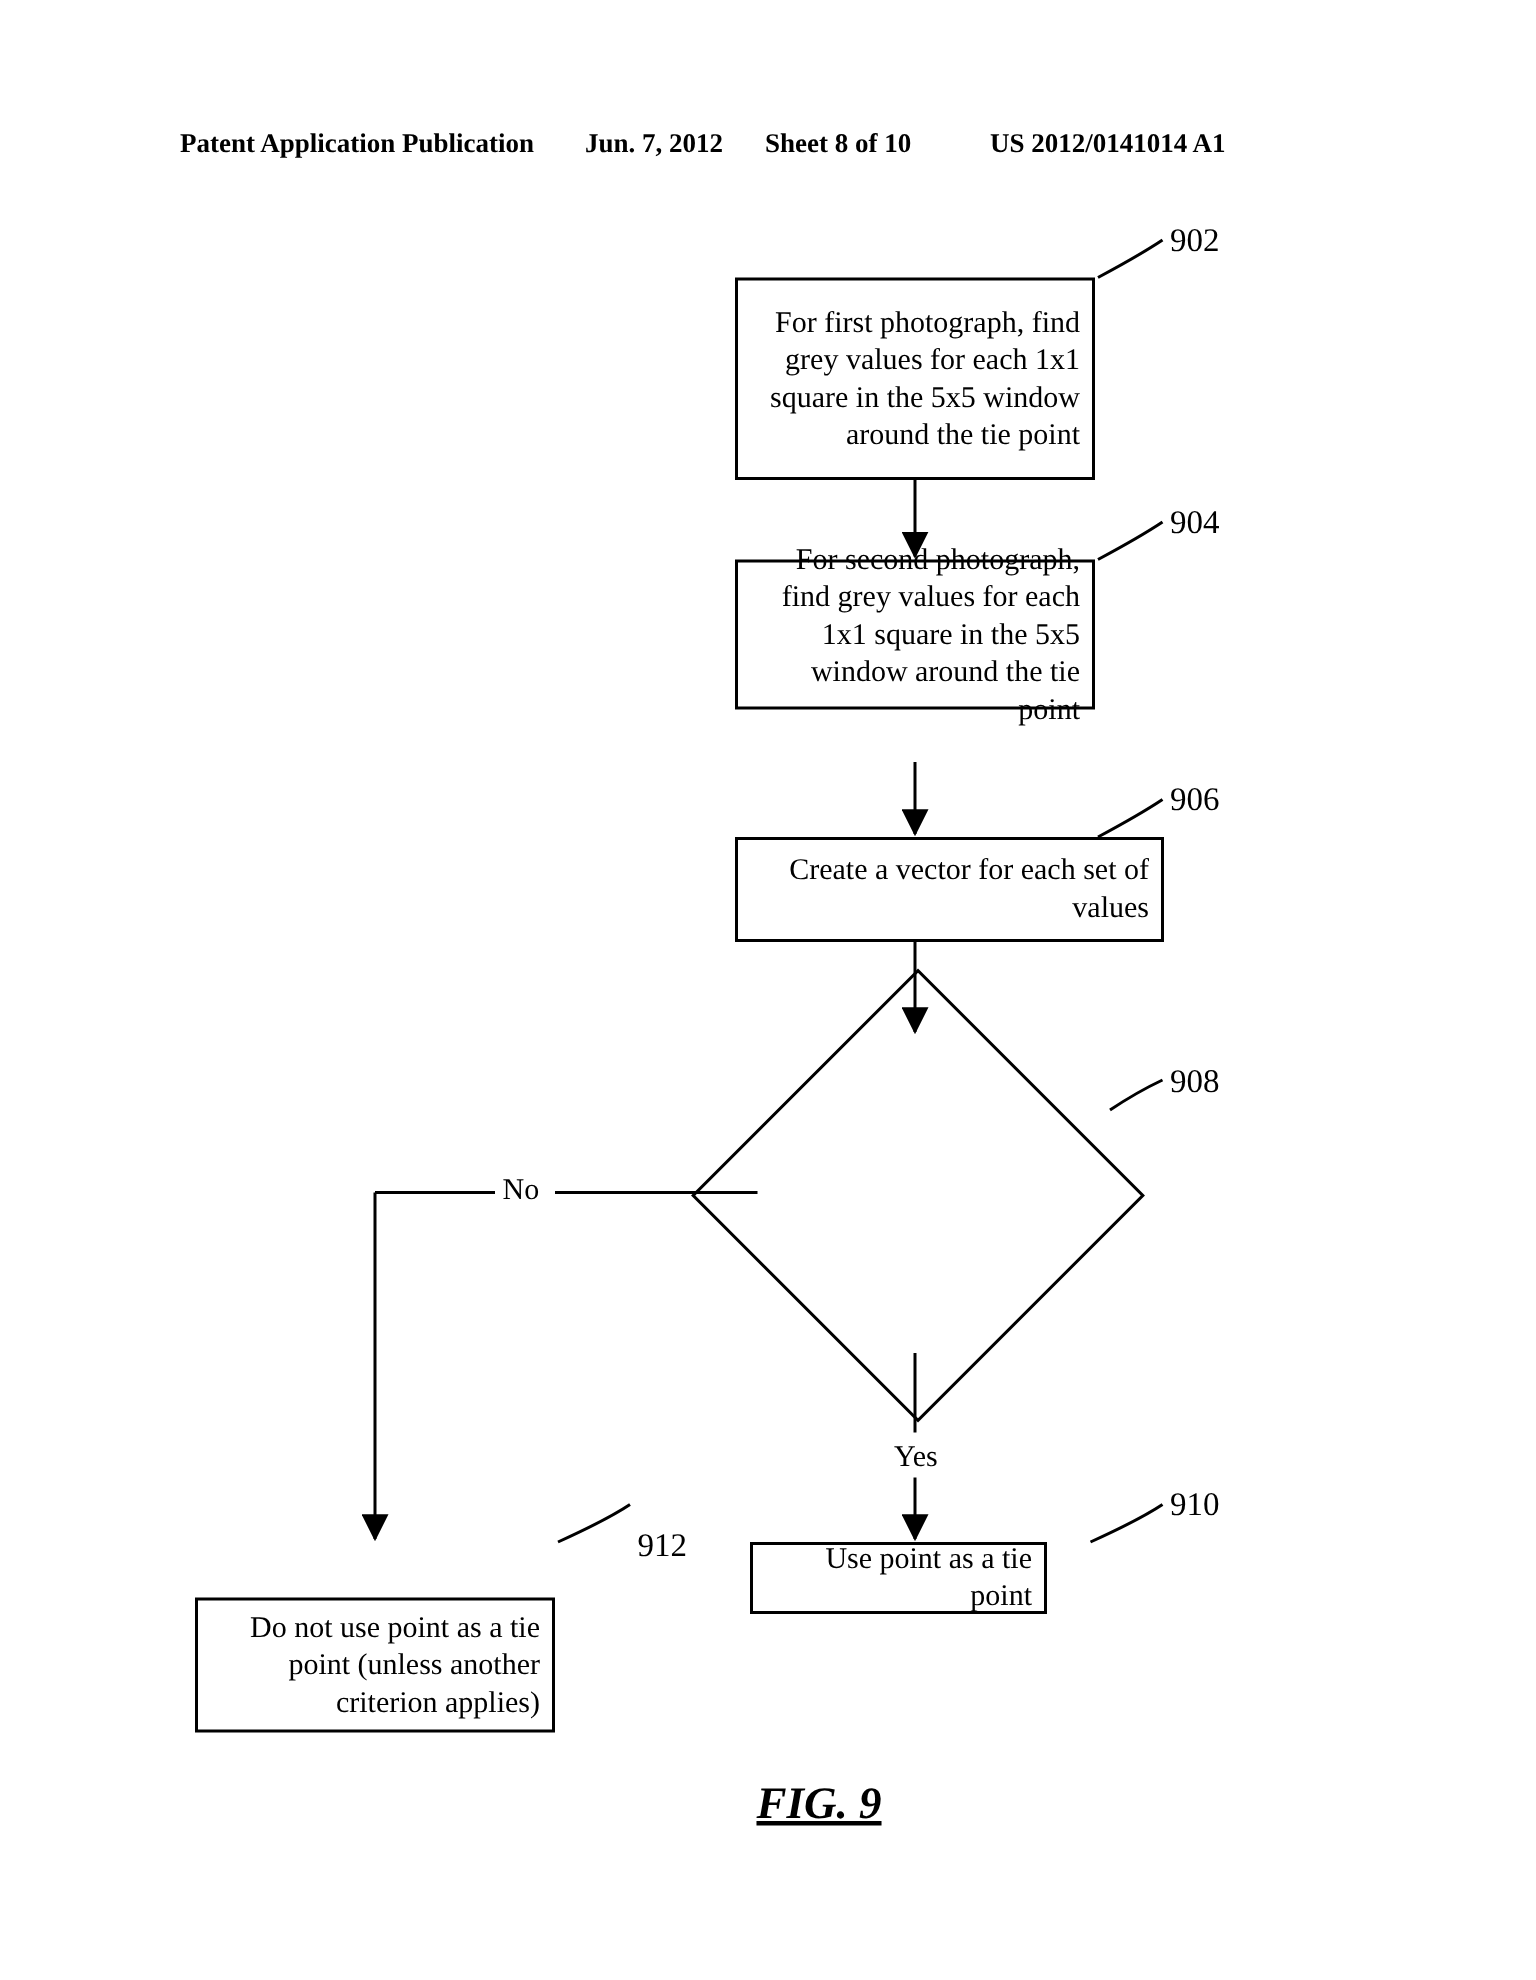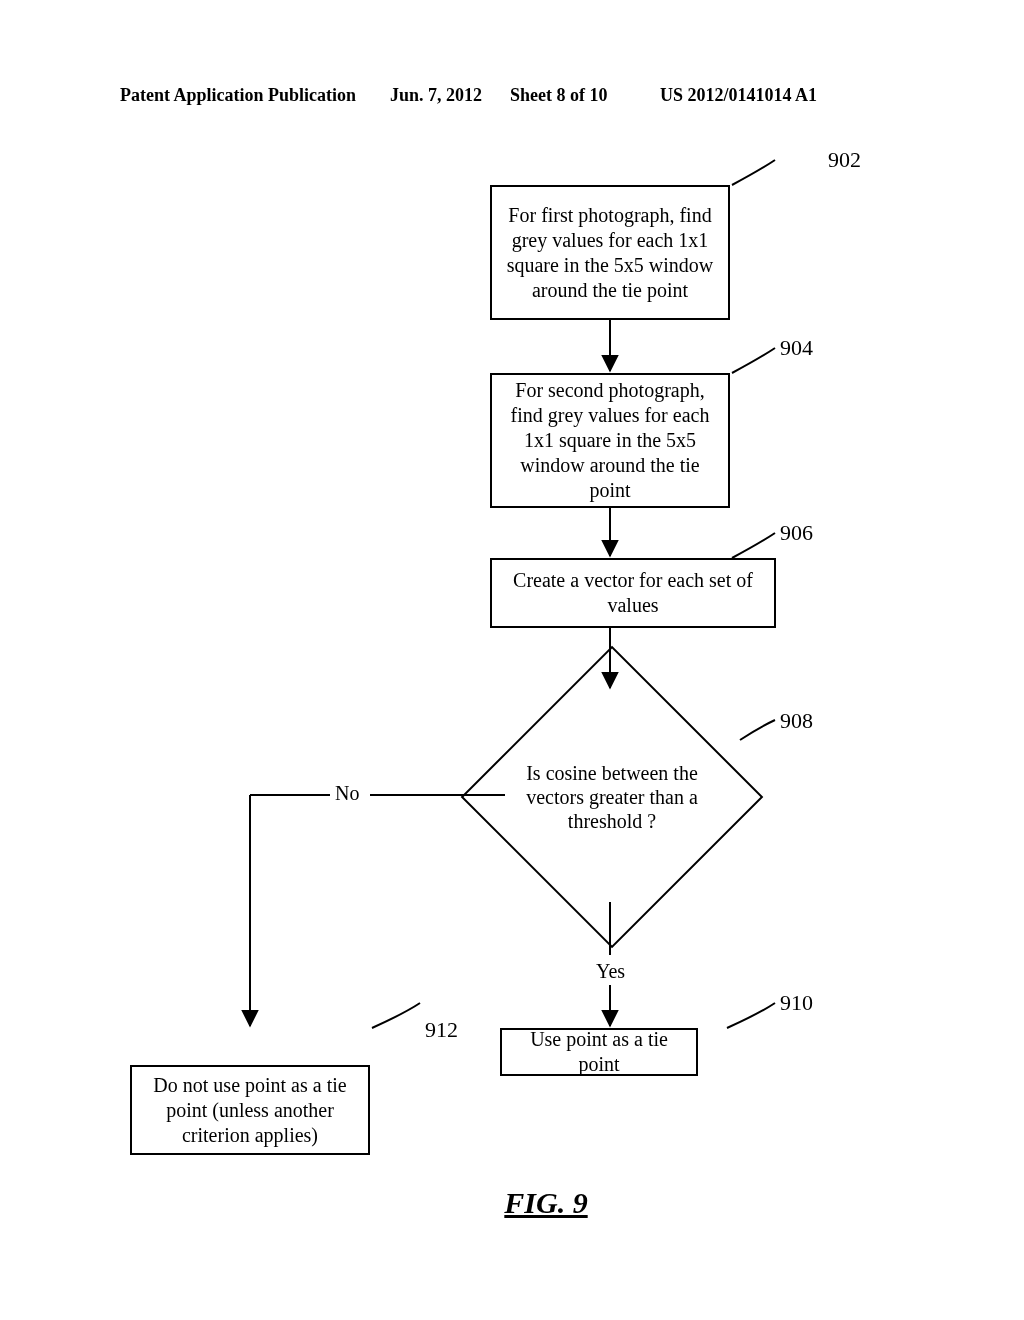--- a/index.html
+++ b/index.html
@@ -21,21 +21,21 @@
     font-weight: bold;
   }
   .header .left  { position:absolute; left:120px; }
   .header .mid   { position:absolute; left:390px;text-align:right;  }
   .header .mid2  { position:absolute; left:510px;  }
   .header .right { position:absolute; left:660px;  }
 
   .box {
     position: absolute;
     border: 2px solid #000;
-    text-align: center;
+    text-align: right;
     font-size: 20px;
     line-height: 1.25;
     background: #fff;
     display: flex;
     align-items: center;
     justify-content: center;
     padding: 22px 8px;
     box-sizing: border-box;
   }
 
@@ -90,34 +90,33 @@
 
 <div class="header">
   <span class="left">Patent Application Publication</span>
   <span class="mid">Jun. 7, 2012</span>
   <span class="mid2">Sheet 8 of 10</span>
   <span class="right">US 2012/0141014 A1</span>
 </div>
 
 <div class="box" style="left:490px; top:185px; width:240px; height:135px;">For first photograph, find grey values for each 1x1 square in the 5x5 window around the tie point</div>
 
-<div class="box" style="left:490px; top:373px; width:240px; height:135px;">For second photograph, find grey values for each 1x1 square in the 5x5 window around the tie point</div>
+<div class="box" style="left:490px; top:373px; width:240px; height:100px;">For second photograph, find grey values for each 1x1 square in the 5x5 window around the tie point</div>
 
 <div class="box" style="left:490px; top:558px; width:286px; height:70px;">Create a vector for each set of values</div>
 
 <div class="diamond-wrap" style="left:505px; top:690px;">
   <div class="diamond"></div>
-  <div class="diamond-text">Is cosine between the vectors greater than a threshold ?</div>
 </div>
 
 <div class="box" style="left:500px; top:1028px; width:198px; height:42px;">Use point as a tie point</div>
 
 <div class="box" style="left:130px; top:1028px; width:240px; height:90px;margin-top:37px;">Do not use point as a tie point (unless another criterion applies)</div>
 
-<span class="ref" style="left:780px; top:147px;margin-left:48px;">902</span>
+<span class="ref" style="left:780px; top:147px;">902</span>
 <span class="ref" style="left:780px; top:335px;">904</span>
 <span class="ref" style="left:780px; top:520px;">906</span>
 <span class="ref" style="left:780px; top:708px;">908</span>
 <span class="ref" style="left:780px; top:990px;">910</span>
 <span class="ref" style="left:425px; top:990px;margin-top:27px;">912</span>
 
 <span class="edge-label" style="left:596px; top:960px;">Yes</span>
 <span class="edge-label" style="left:335px; top:782px;">No</span>
 
 <svg class="conn" style="left:0; top:0;" width="1024" height="1320">

